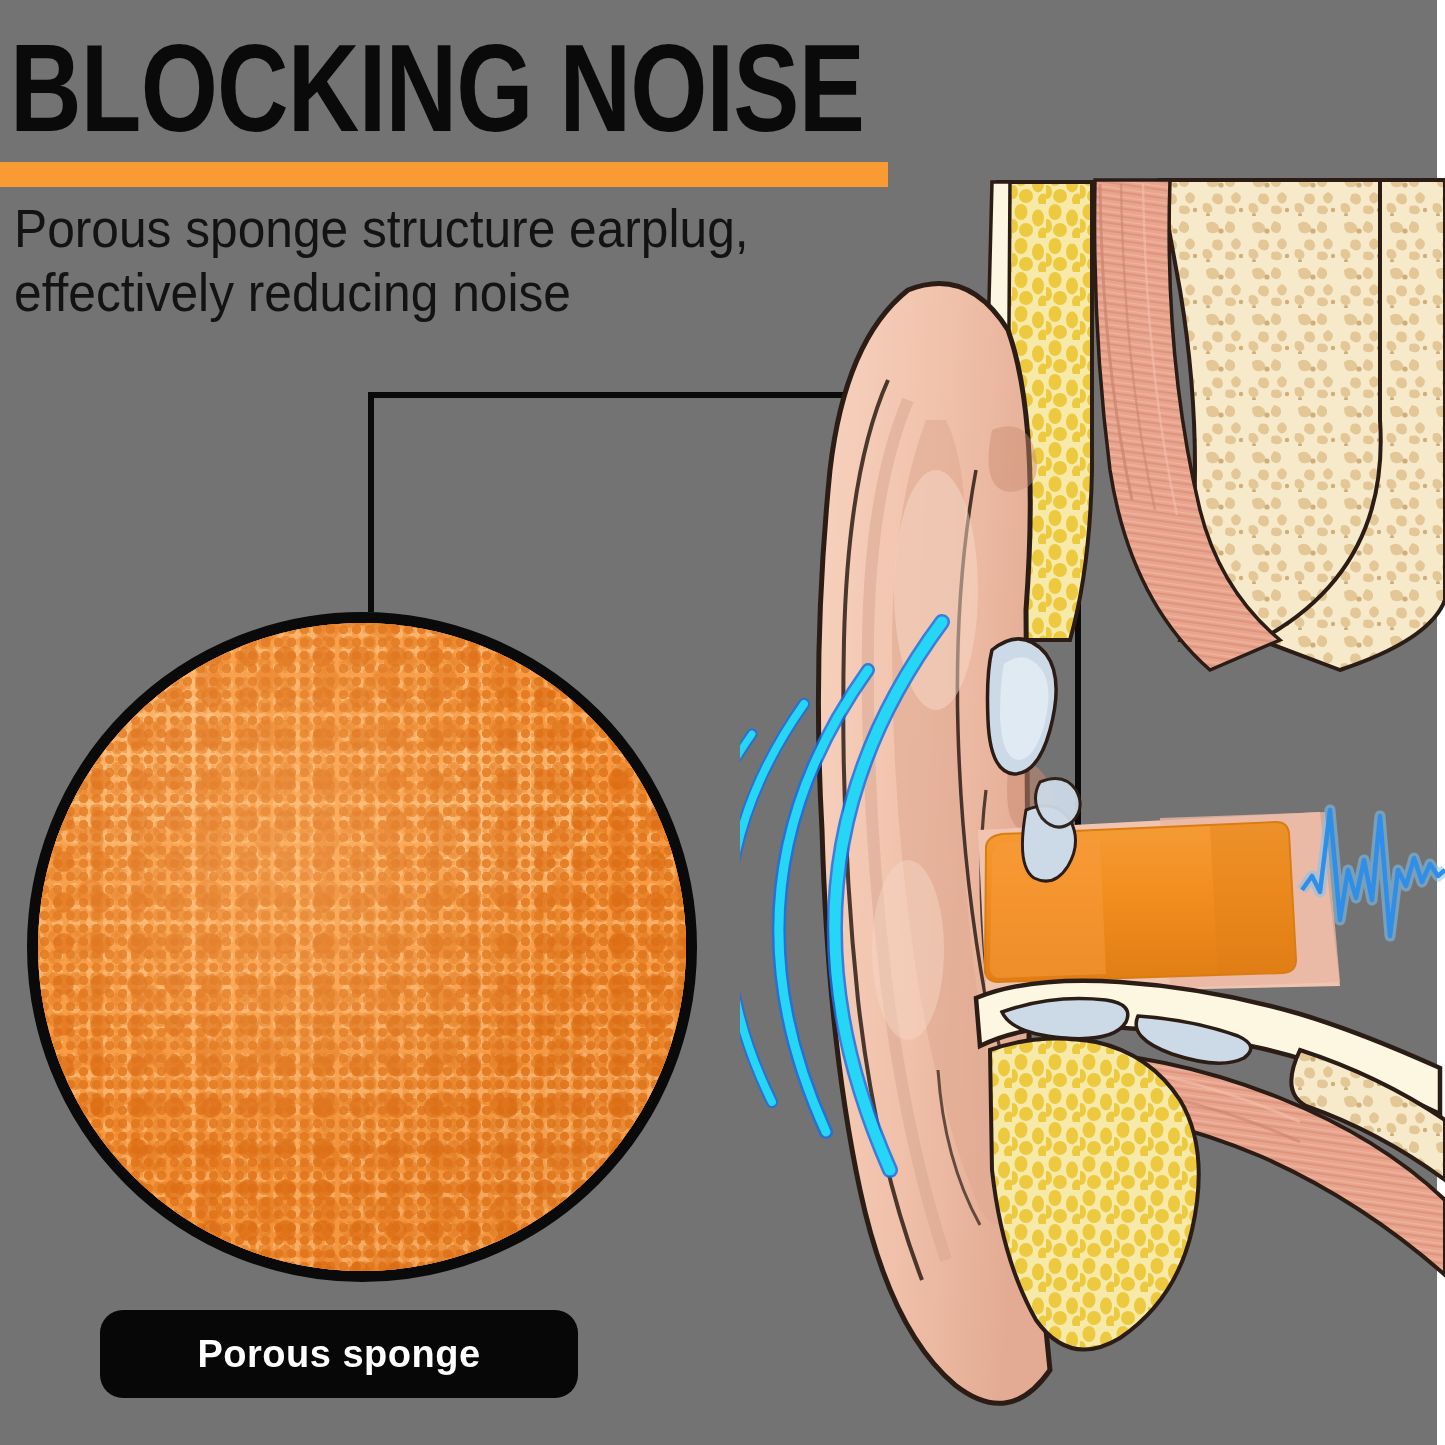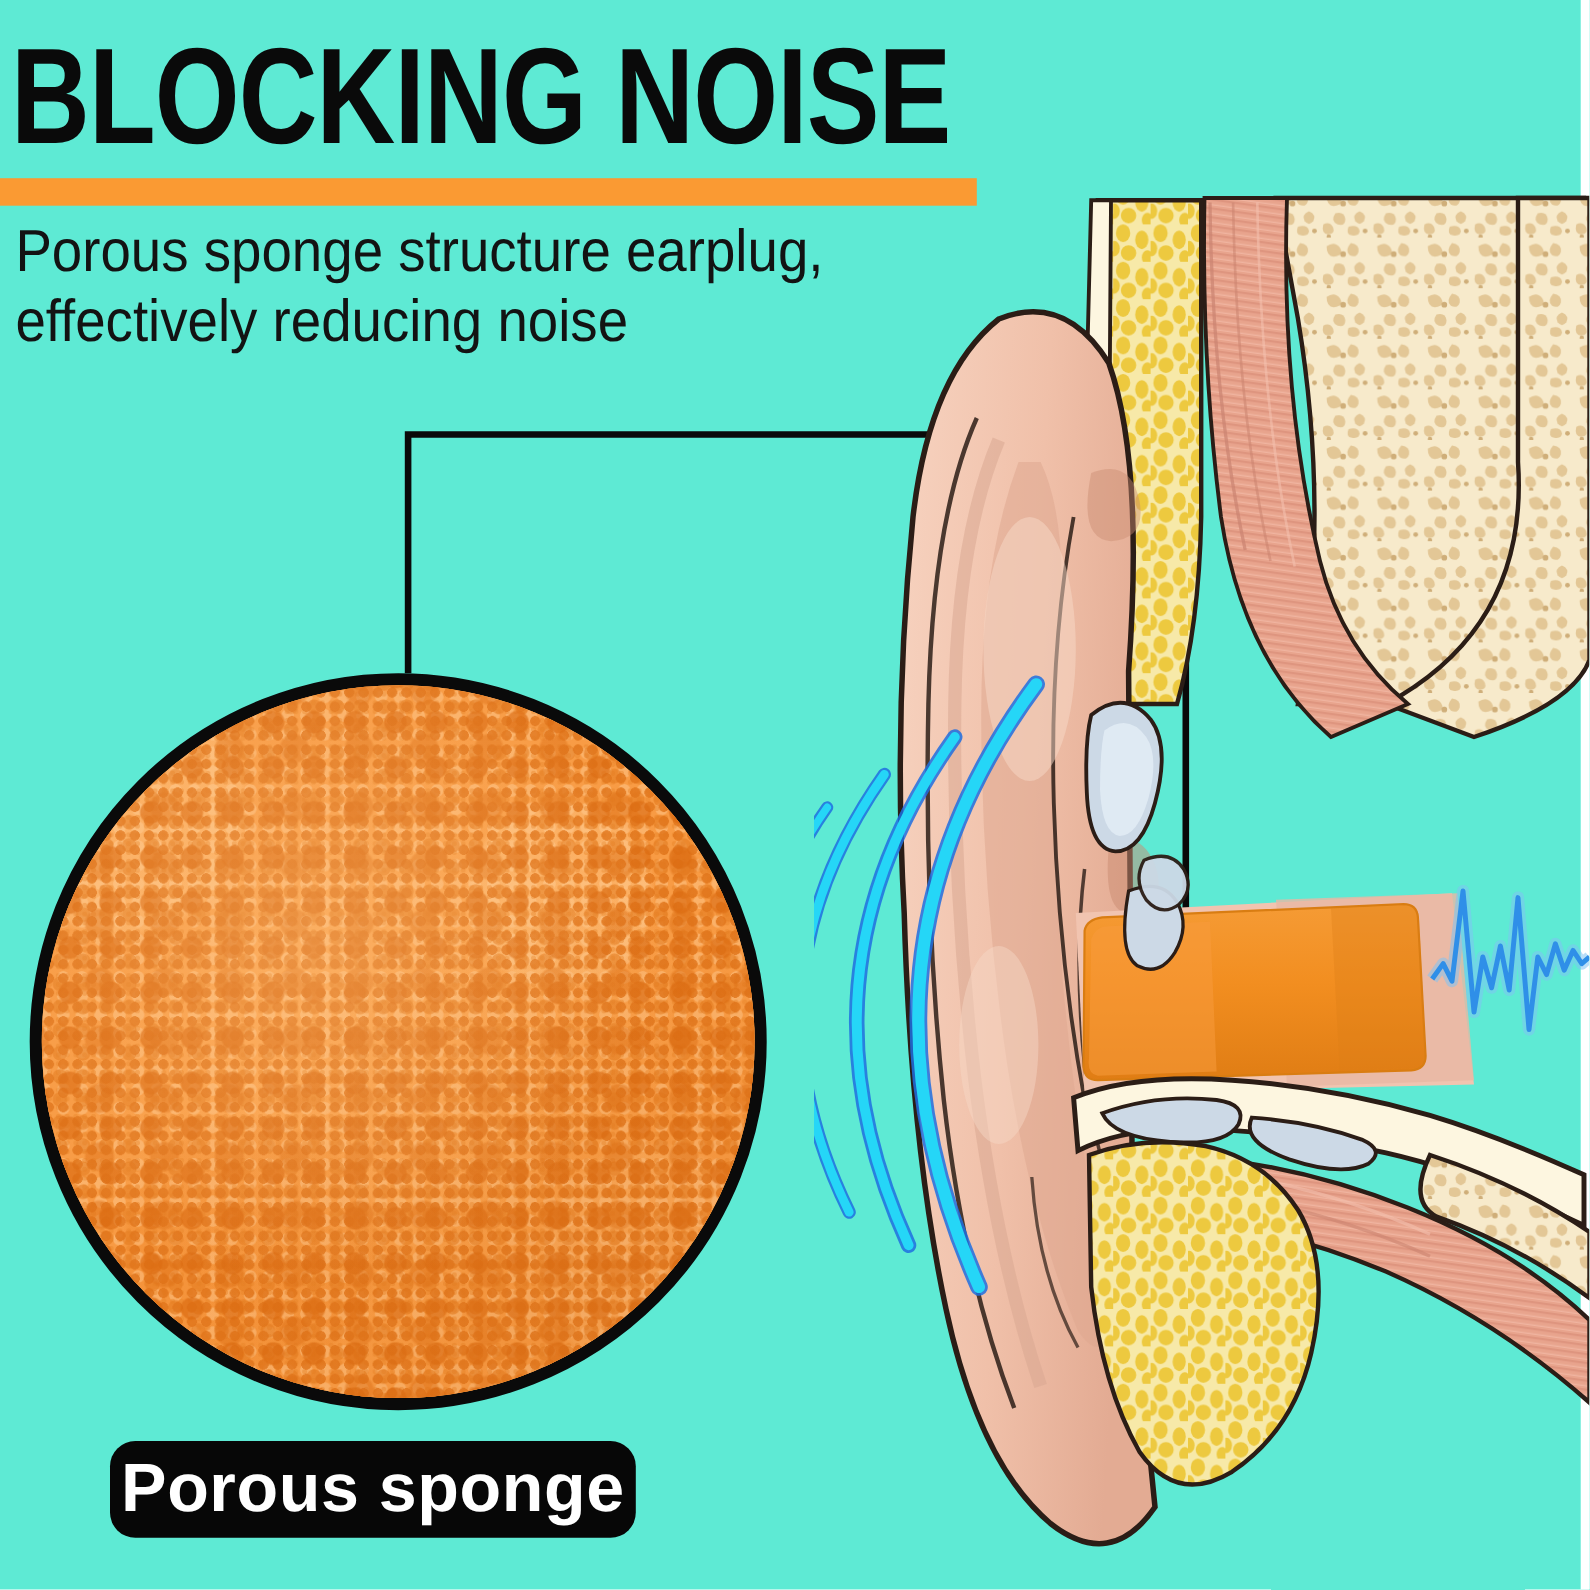--- a/index.html
+++ b/index.html
@@ -13,21 +13,21 @@
     overflow: hidden;
     font-family: "Liberation Sans", sans-serif;
     position: relative;
   }
 
   #stage {
     position: absolute;
     left: 0; top: 0;
     width: 1437px;
     height: 1445px;
-    background: #5eead4;
+    background: #737373;
   }
 
   
   .headline {
     position: absolute;
     left: 10px;
     top: 28px;
     font-family: "Liberation Sans Narrow", "Liberation Sans", sans-serif;
     font-weight: 700;
     font-size: 124px;
@@ -130,21 +130,21 @@
     background: #070707;
     border-radius: 23px;
     display: flex;
     align-items: center;
     justify-content: center;
   }
   .caption-pill span {
     color: #ffffff;
     font-family: "Liberation Sans", sans-serif;
     font-weight: 700;
-    font-size: 62px;
+    font-size: 38px;
     letter-spacing: 0.5px;
     line-height: 1;
   }
 
   
   .anatomy {
     position: absolute;
     left: 740px;
     top: 170px;
     width: 705px;

